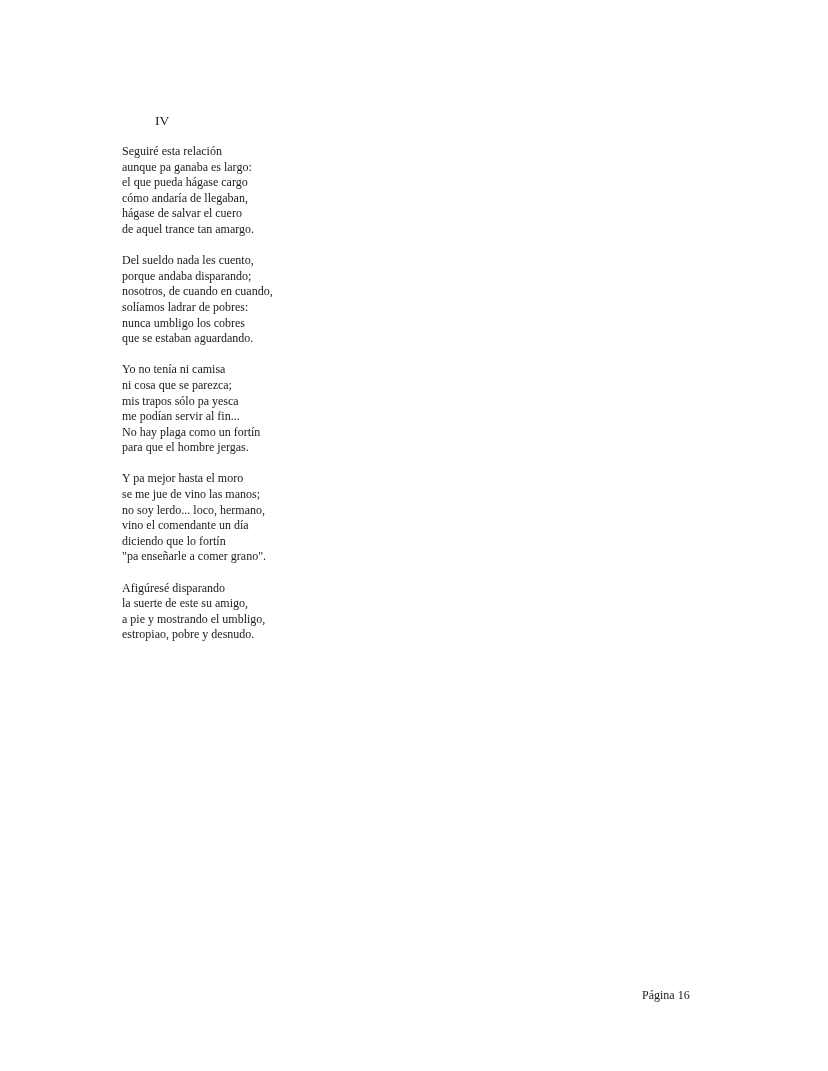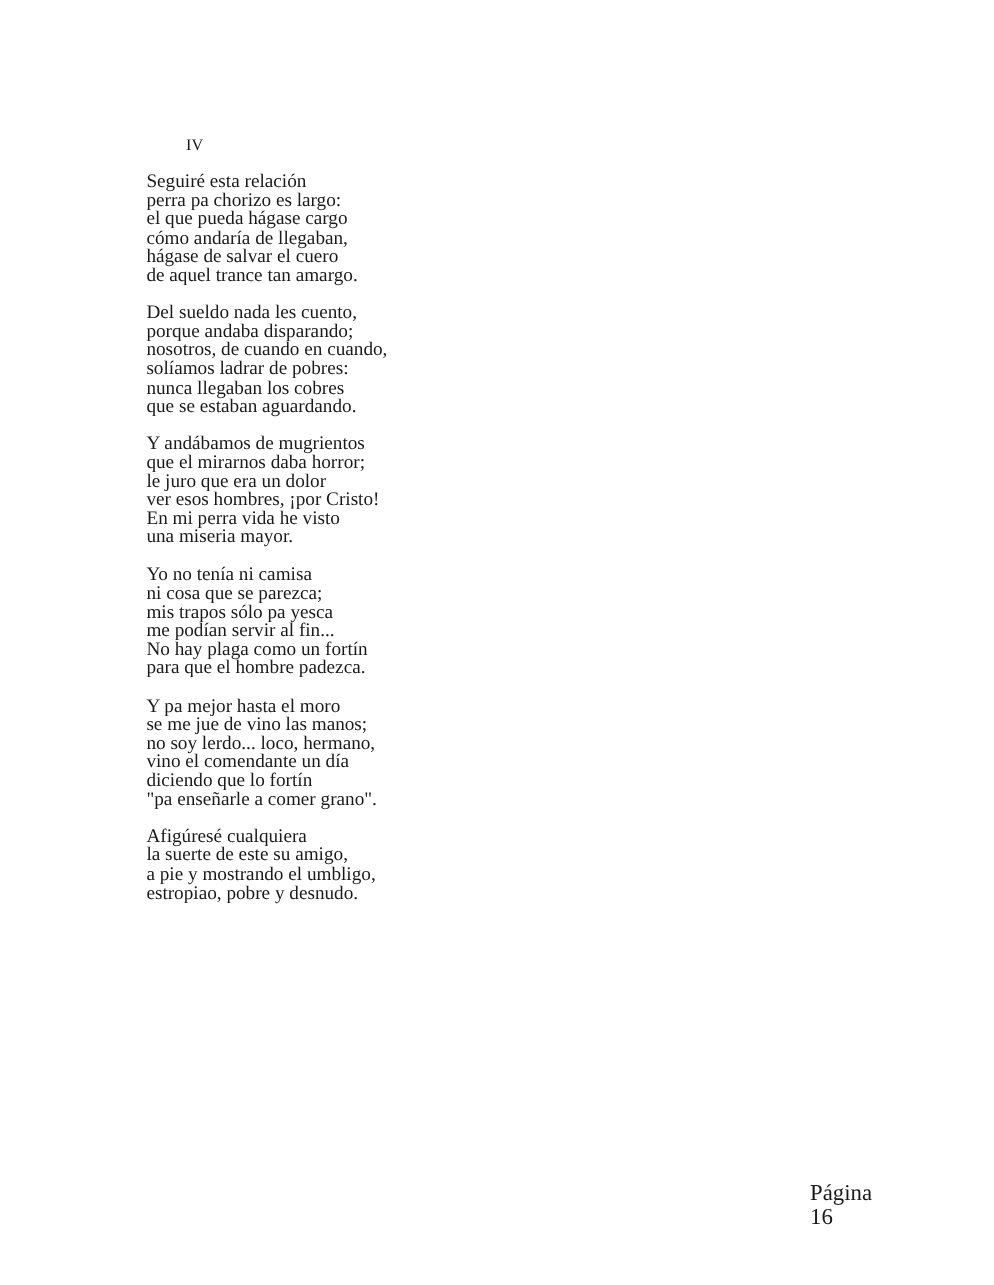--- a/index.html
+++ b/index.html
@@ -28,88 +28,80 @@
       top: 113px;
       font-size: 13.5px;
       line-height: 16px;
       margin: 0;
       font-weight: normal;
     }
     .poem {
       position: absolute;
       left: 122px;
       top: 144px;
-      font-size: 16px;
+      font-size: 12px;
       line-height: 15.6px;
     }
     .stanza {
       margin: 0 0 15.6px 0;
     }
     .verse {
       display: block;
       white-space: pre;
       height: 15.6px;
     }
     .page-number {
       position: absolute;
-      left: 675px;
+      left: 642px;
       top: 985px;
-      font-size: 19px;
+      font-size: 12px;
       line-height: 20px;
     }
   </style>
 </head>
 <body>
 
 <div class="page">
   <h2 class="section-heading">IV</h2>
 
   <div class="poem">
     <div class="stanza">
       <span class="verse">Seguiré esta relación</span>
-      <span class="verse">perra pa chorizo es largo:</span>
+      <span class="verse">aunque pa ganaba es largo:</span>
       <span class="verse">el que pueda hágase cargo</span>
       <span class="verse">cómo andaría de llegaban,</span>
       <span class="verse">hágase de salvar el cuero</span>
       <span class="verse">de aquel trance tan amargo.</span>
     </div>
     <div class="stanza">
       <span class="verse">Del sueldo nada les cuento,</span>
       <span class="verse">porque andaba disparando;</span>
       <span class="verse">nosotros, de cuando en cuando,</span>
       <span class="verse">solíamos ladrar de pobres:</span>
-      <span class="verse">nunca llegaban los cobres</span>
+      <span class="verse">nunca umbligo los cobres</span>
       <span class="verse">que se estaban aguardando.</span>
-    </div>
-    <div class="stanza">
-      <span class="verse">Y andábamos de mugrientos</span>
-      <span class="verse">que el mirarnos daba horror;</span>
-      <span class="verse">le juro que era un dolor</span>
-      <span class="verse">ver esos hombres, ¡por Cristo!</span>
-      <span class="verse">En mi perra vida he visto</span>
-      <span class="verse">una miseria mayor.</span>
     </div>
     <div class="stanza">
       <span class="verse">Yo no tenía ni camisa</span>
       <span class="verse">ni cosa que se parezca;</span>
       <span class="verse">mis trapos sólo pa yesca</span>
       <span class="verse">me podían servir al fin...</span>
       <span class="verse">No hay plaga como un fortín</span>
-      <span class="verse">para que el hombre padezca.</span>
+      <span class="verse">para que el hombre jergas.</span>
     </div>
     <div class="stanza">
       <span class="verse">Y pa mejor hasta el moro</span>
       <span class="verse">se me jue de vino las manos;</span>
       <span class="verse">no soy lerdo... loco, hermano,</span>
       <span class="verse">vino el comendante un día</span>
       <span class="verse">diciendo que lo fortín</span>
       <span class="verse">"pa enseñarle a comer grano".</span>
     </div>
     <div class="stanza">
-      <span class="verse">Afigúresé cualquiera</span>
+      <span class="verse">Afigúresé disparando</span>
       <span class="verse">la suerte de este su amigo,</span>
       <span class="verse">a pie y mostrando el umbligo,</span>
       <span class="verse">estropiao, pobre y desnudo.</span>
     </div>
   </div>
 
   <div class="page-number">Página 16</div>
 </div>
 
 </body></html>

